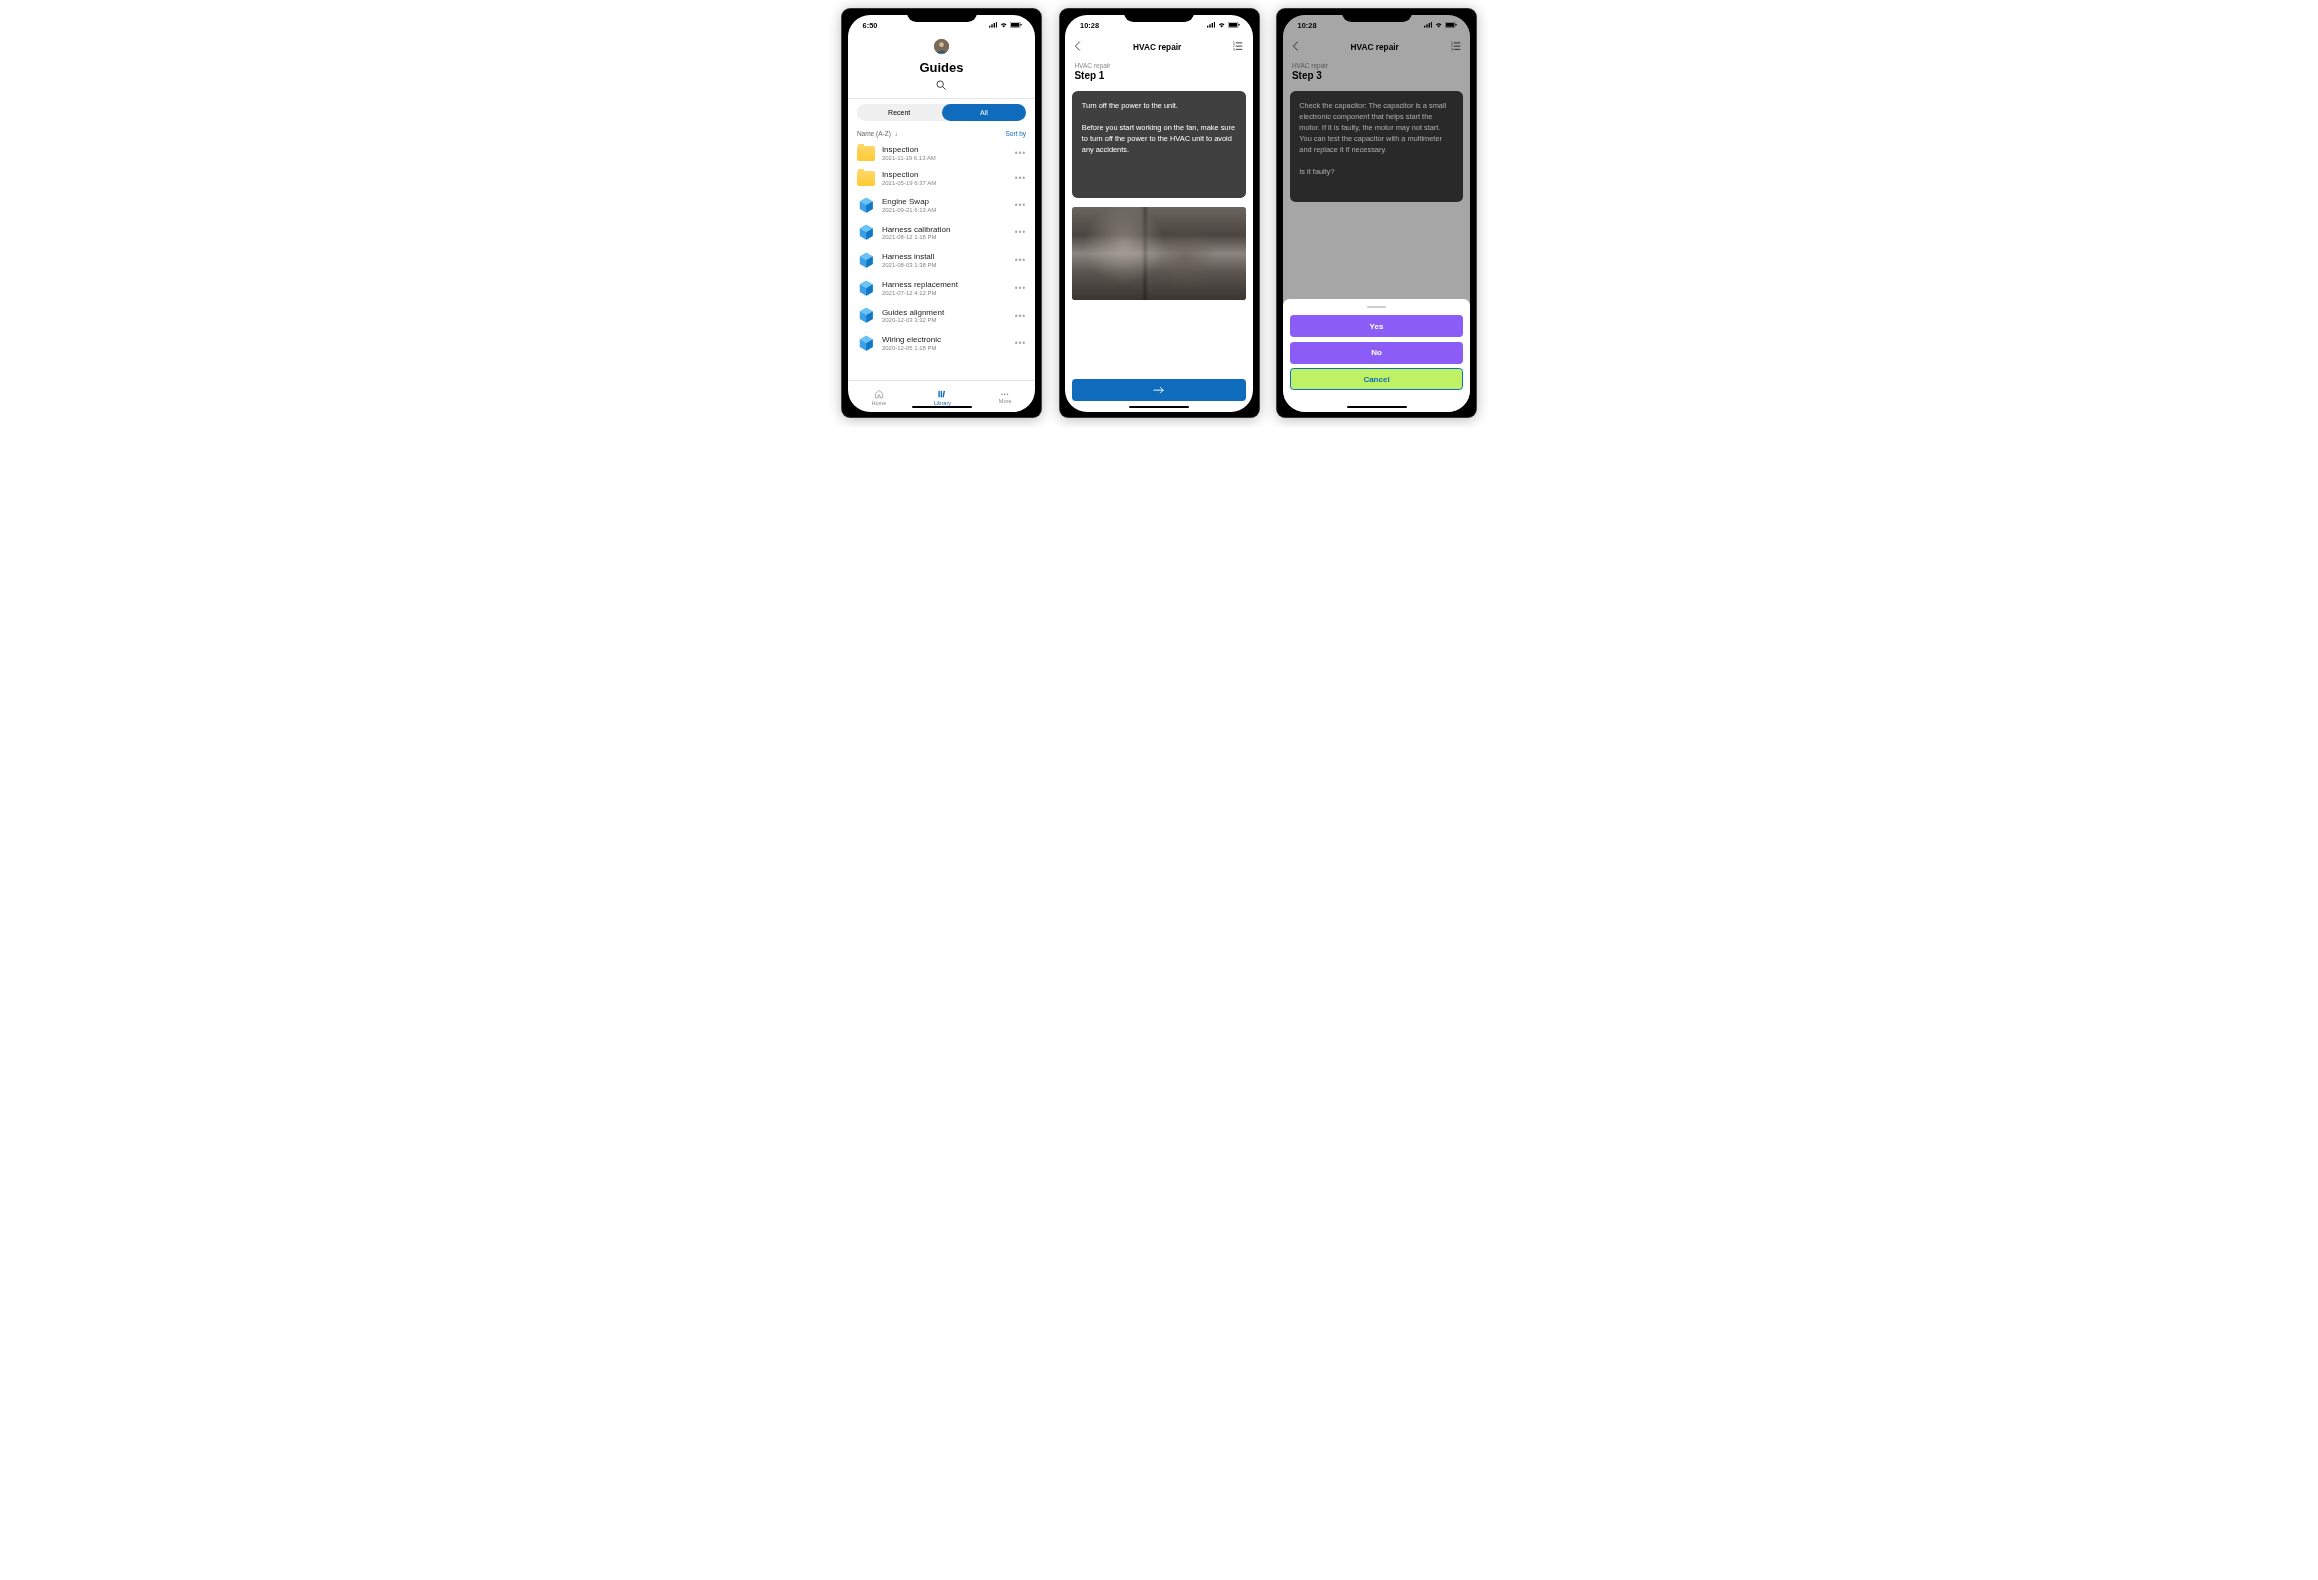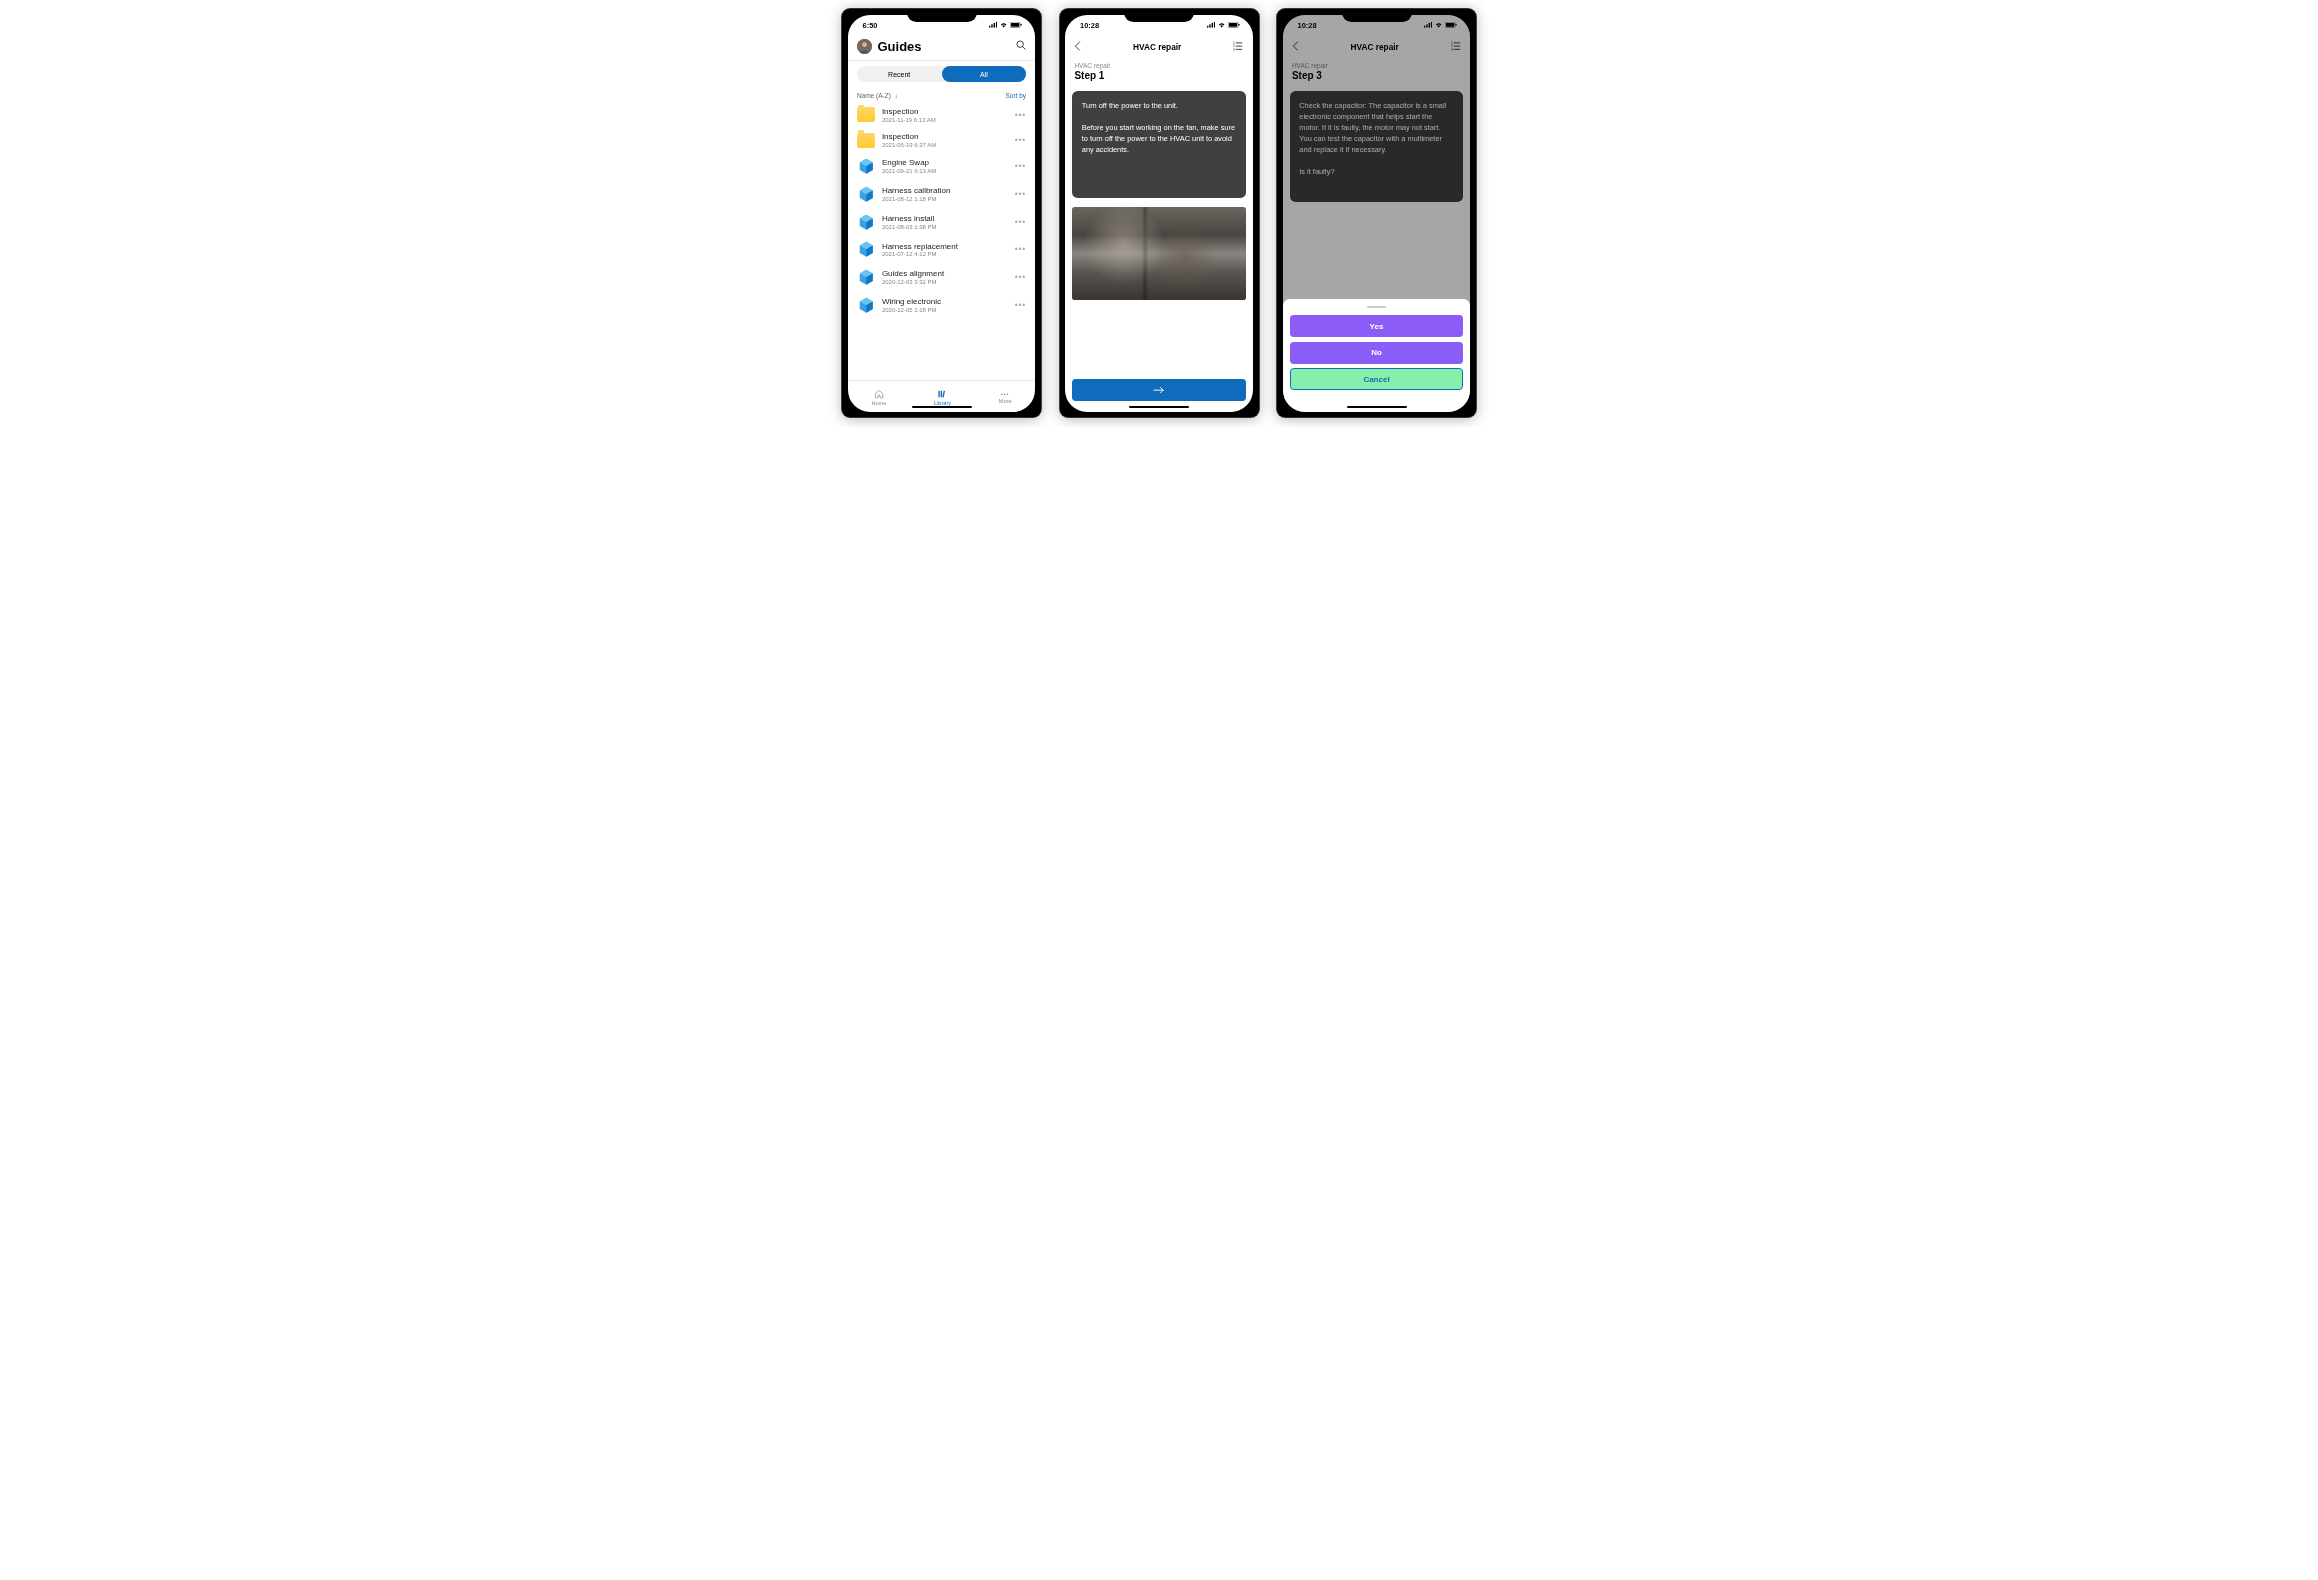--- a/index.html
+++ b/index.html
@@ -52,20 +52,21 @@
   font-weight: 600;
 }
 .status-icons { display: flex; gap: 2.8px; align-items: center; }
 
 
 .header1 {
   display: flex;
   align-items: center;
   padding: 3.7px 9.3px 5.6px;
   gap: 5.6px;
+  flex-direction: column;
 }
 .avatar {
   width: 15px;
   height: 15px;
   border-radius: 50%;
   background: linear-gradient(135deg, #8b7355 0%, #5a4a3a 100%);
   display: flex;
   align-items: center;
   justify-content: center;
   font-size: 8.3px;
@@ -249,21 +250,21 @@
   border-radius: 3.7px;
   display: flex;
   align-items: center;
   justify-content: center;
   font-size: 8px;
   font-weight: 600;
   margin-bottom: 4.6px;
 }
 .sheet-btn.primary { background: #8b5cf6; color: #fff; }
 .sheet-btn.secondary {
-  background: #86efac;
+  background: #bef264;
   color: #0f6cbd;
   border: 0.5px solid #0f6cbd;
 }
 .instruction-card.tall { min-height: 111px; }
 </style>
 </head>
 <body>
 
 <div class="phone">
   <div class="screen">

